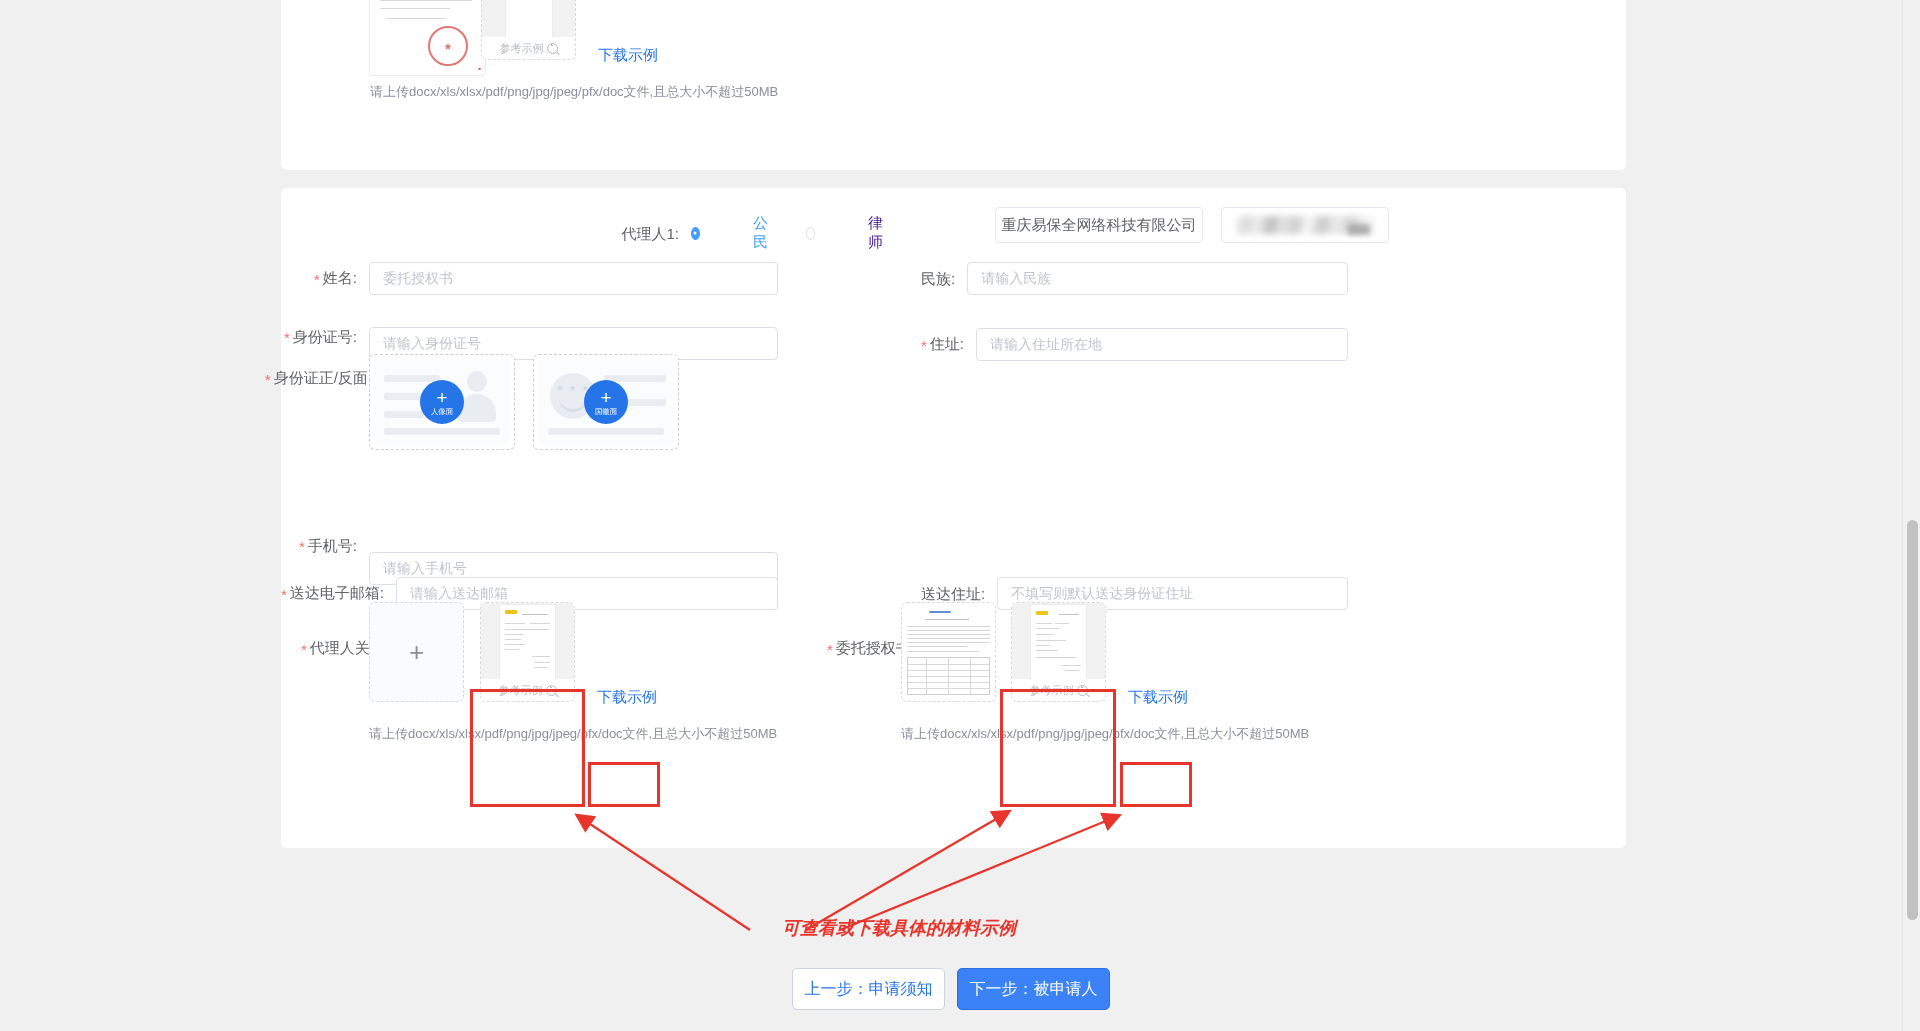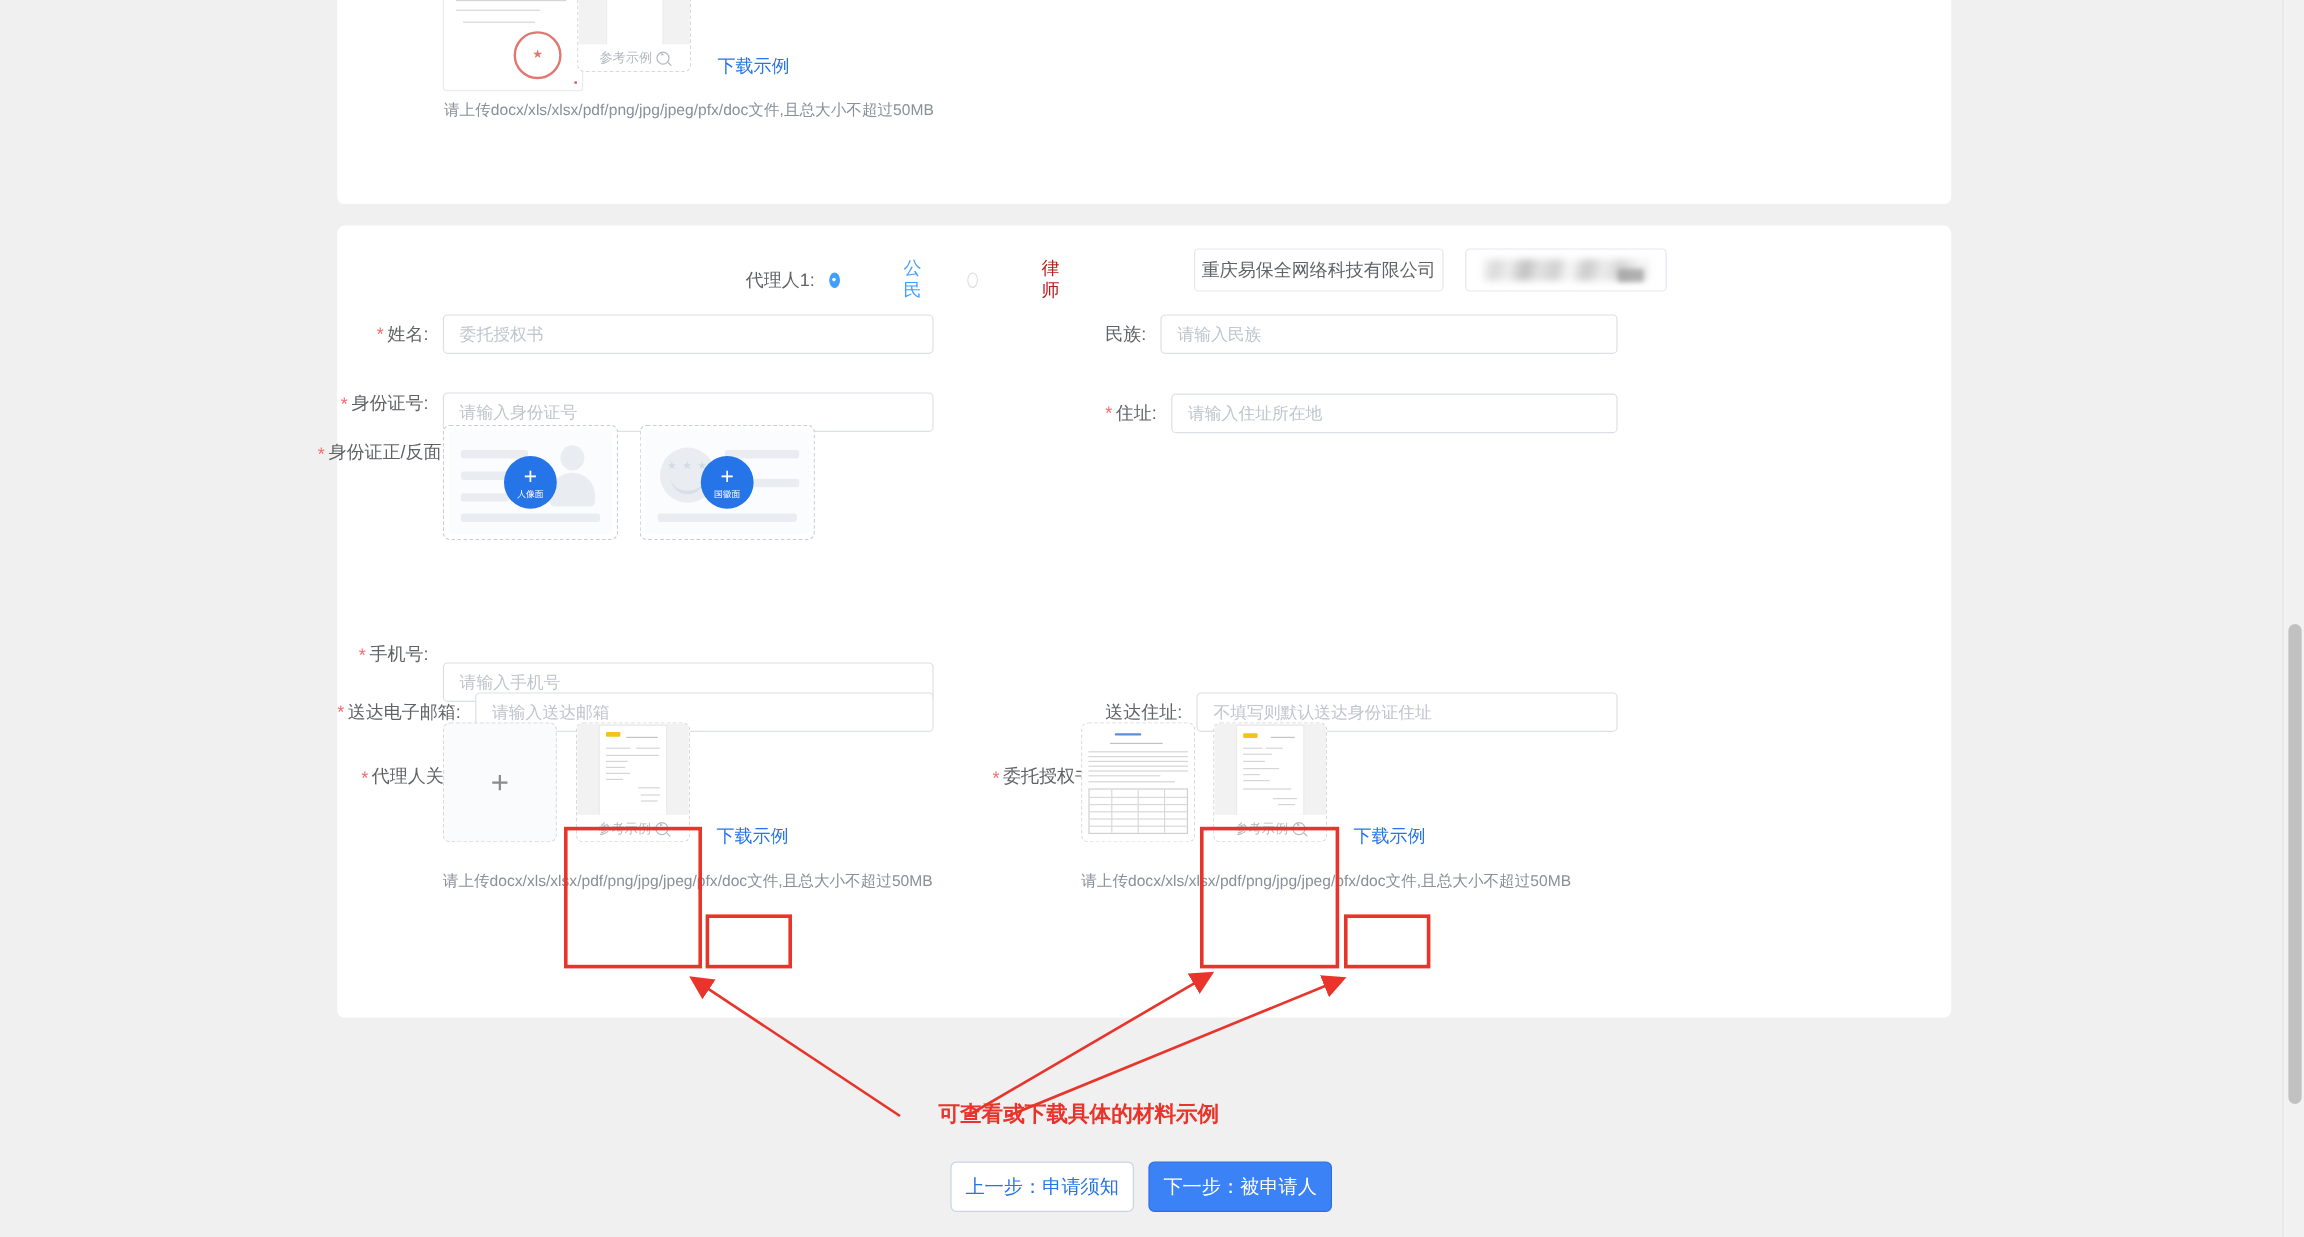--- a/index.html
+++ b/index.html
@@ -105,21 +105,21 @@
   }
   .radio.on .dot:after {
     content: "";
     position: absolute;
     left: 50%; top: 50%;
     width: 3px; height: 3px;
     background: #fff;
     border-radius: 50%;
     transform: translate(-50%,-50%);
   }
-  .radio .rlabel { font-size: 15px; color: #b91c1c; }
+  .radio .rlabel { font-size: 15px; color: #4c1d95; }
   .radio.on .rlabel { color: #409eff; }
 
   
   .pill {
     position: absolute;
     box-sizing: border-box;
     height: 36px;
     border: 1px solid #e4e7ed;
     border-radius: 4px;
     background: #fff;
@@ -713,21 +713,21 @@
     <defs>
       <marker id="ah" markerWidth="9" markerHeight="9" refX="7" refY="4.5" orient="auto">
         <path d="M0,0 L9,4.5 L0,9 z" fill="#e8342a"></path>
       </marker>
     </defs>
     <line x1="750" y1="930" x2="578" y2="816" stroke="#e8342a" stroke-width="2.2" marker-end="url(#ah)"></line>
     <line x1="806" y1="930" x2="1008" y2="812" stroke="#e8342a" stroke-width="2.2" marker-end="url(#ah)"></line>
     <line x1="840" y1="930" x2="1118" y2="816" stroke="#e8342a" stroke-width="2.2" marker-end="url(#ah)"></line>
   </svg>
 
-  <div class="anno-text" style="left:782px; top:916px;">可查看或下载具体的材料示例</div>
+  <div class="anno-text" style="left:782px; top:916px;font-style:italic;">可查看或下载具体的材料示例</div>
 
   <div class="btn btn-prev" style="left:792px; top:968px; width:153px;">上一步：申请须知</div>
   <div class="btn btn-next" style="left:957px; top:968px; width:153px;">下一步：被申请人</div>
 
   <div class="scrollbar-track">
     <div class="scrollbar-thumb"></div>
   </div>
 
 </div>
 

